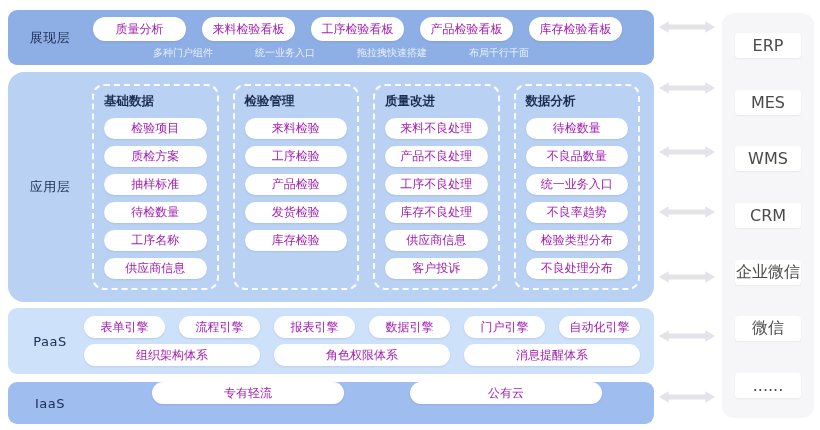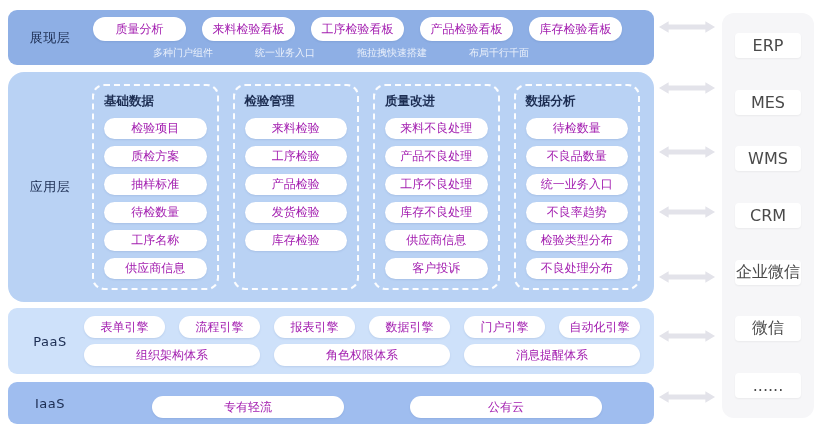--- a/index.html
+++ b/index.html
@@ -46,21 +46,21 @@
 
   
   .band-paas{top:308px;height:66px;background:#cee1fa;border-radius:9px;}
   .paas-row{position:absolute;left:76px;right:14px;display:flex;gap:14px;}
   .paas-row1{top:8px;}
   .paas-row2{bottom:8px;}
   .paas-row .chip{flex:1;height:22px;}
 
   
   .band-iaas{top:382px;height:42px;background:#9fbdef;border-radius:9px;}
-  .iaas-chip{position:absolute;top:14px;height:22px;width:192px;}
+  .iaas-chip{position:absolute;top:0;height:22px;width:192px;}
   .iaas-chip-0{left:144px;}
   .iaas-chip-1{left:382px;margin-left:20px;}
 
   
   .arrow{position:absolute;left:658px;width:58px;height:18px;}
 
   
   .side-panel{
     position:absolute;left:722px;top:13px;width:92px;height:405px;
     background:#f6f6f8;border-radius:12px;

